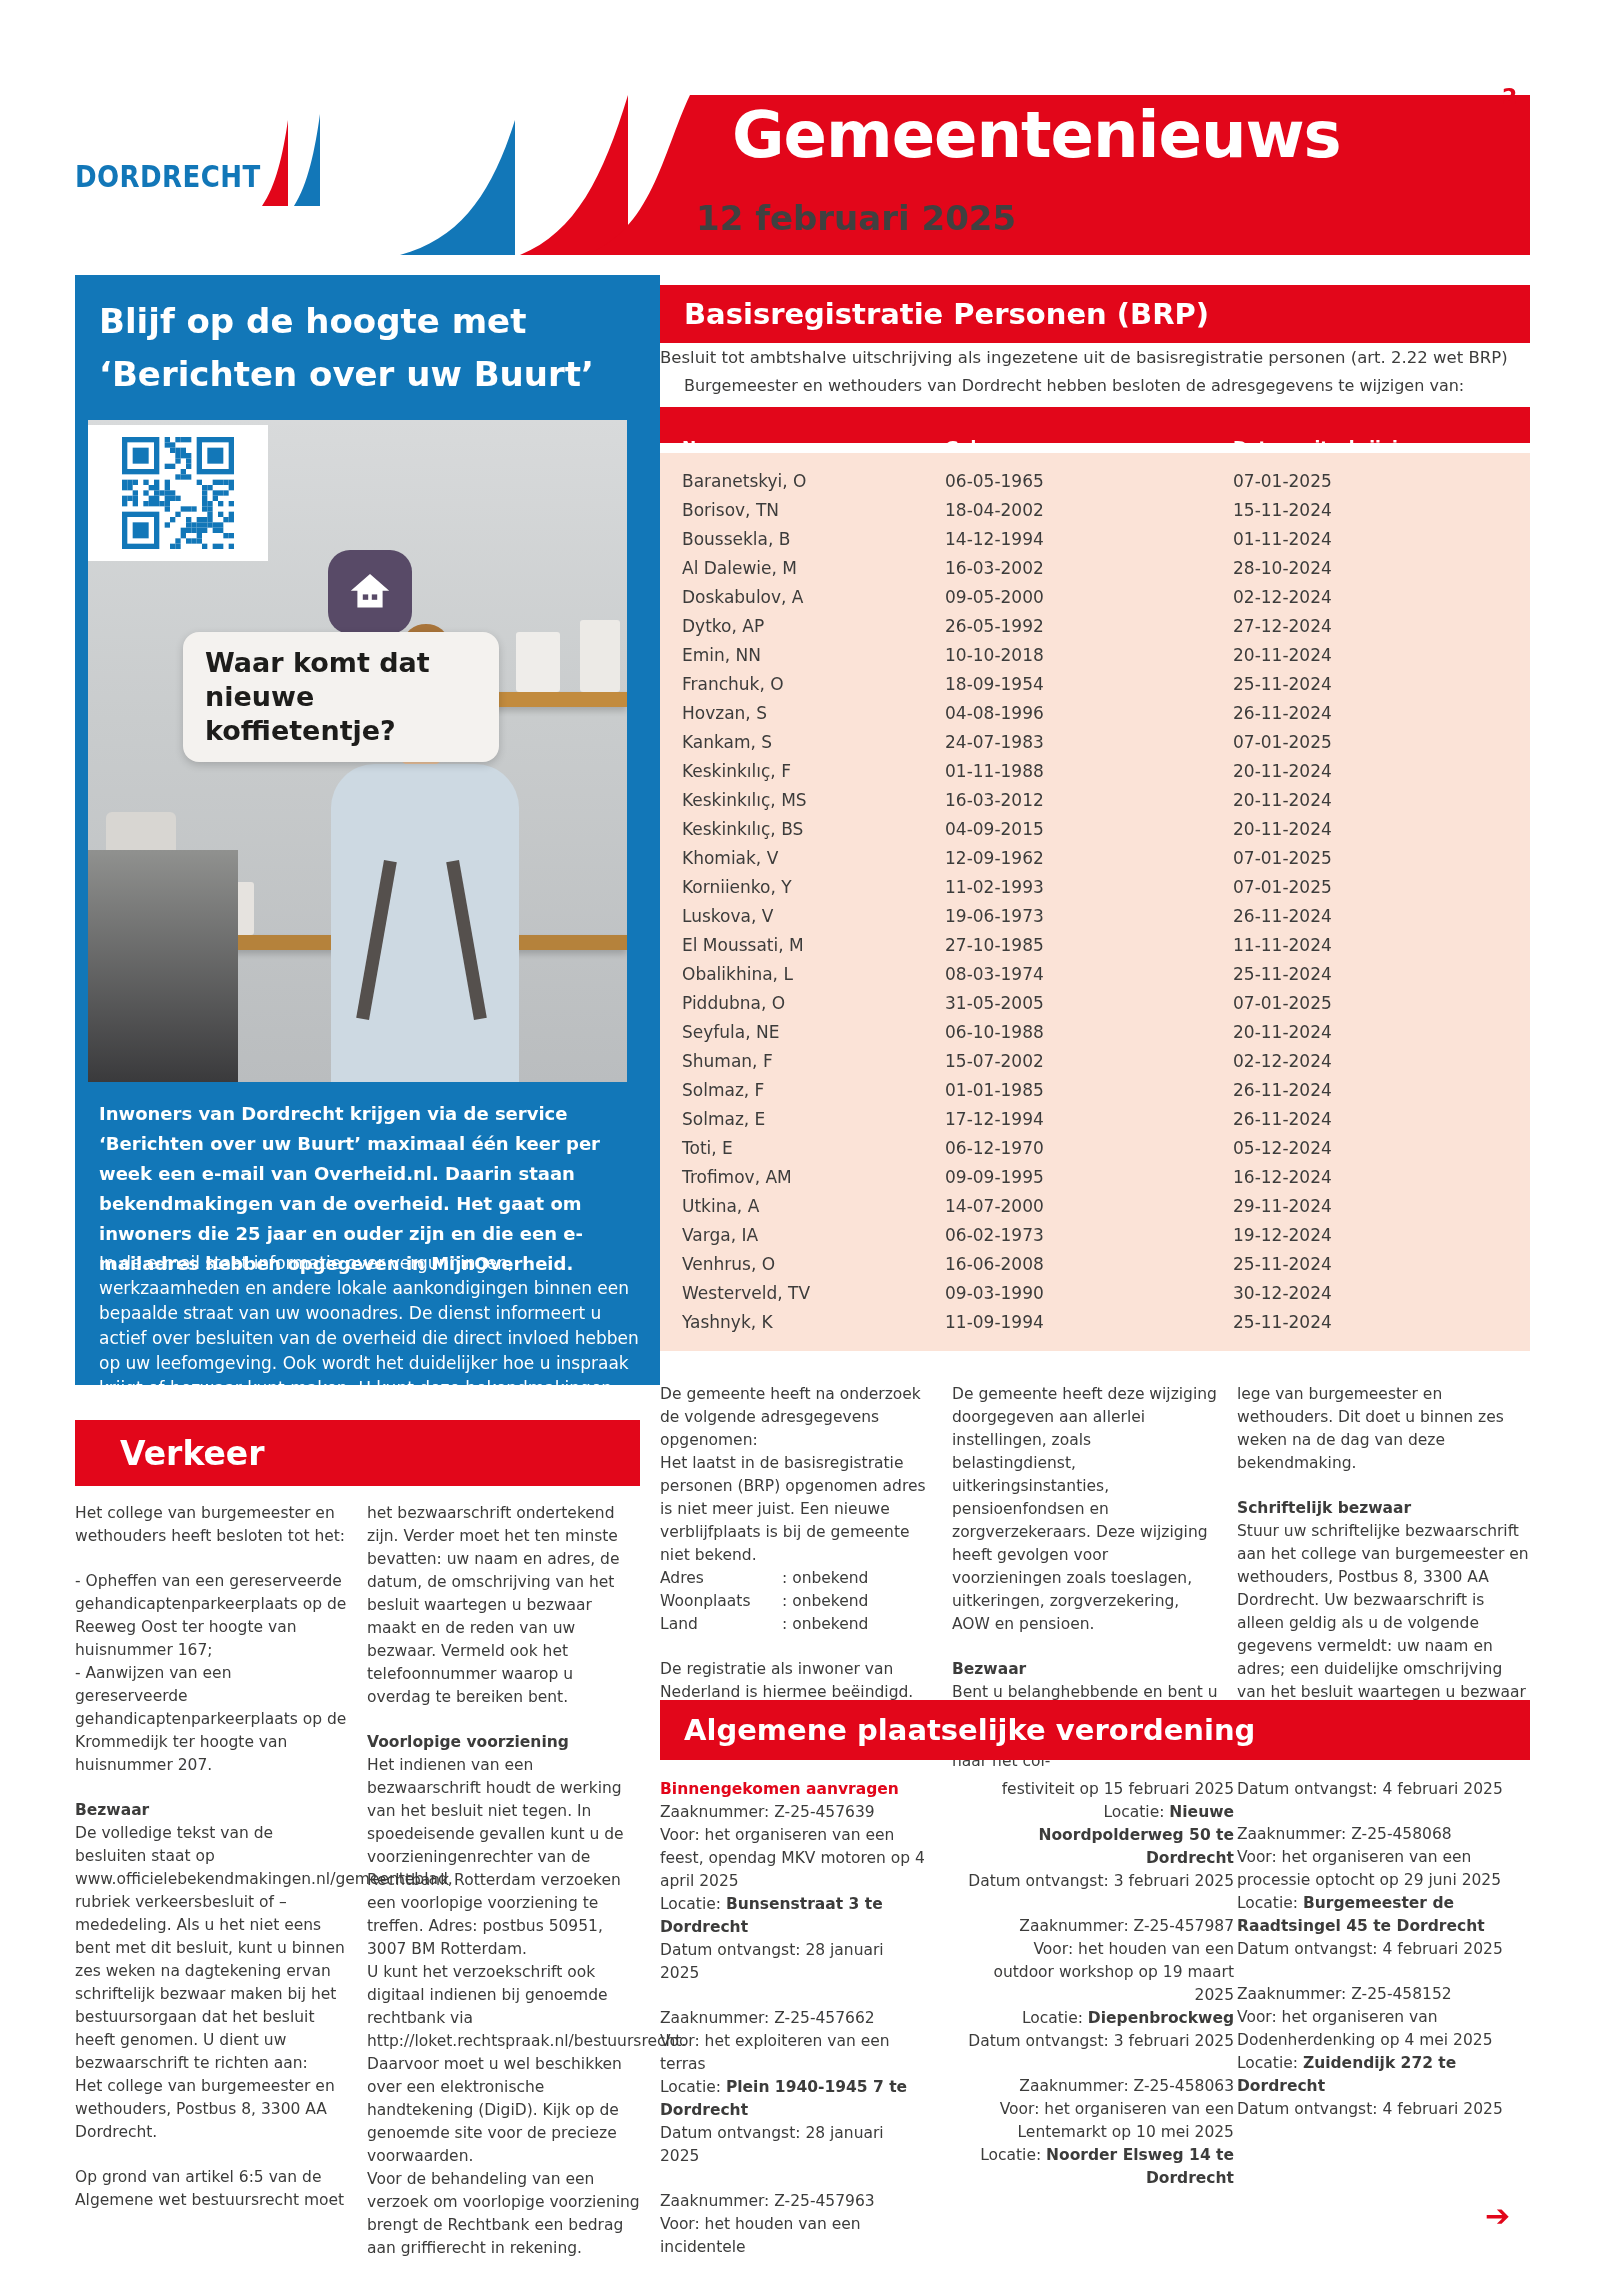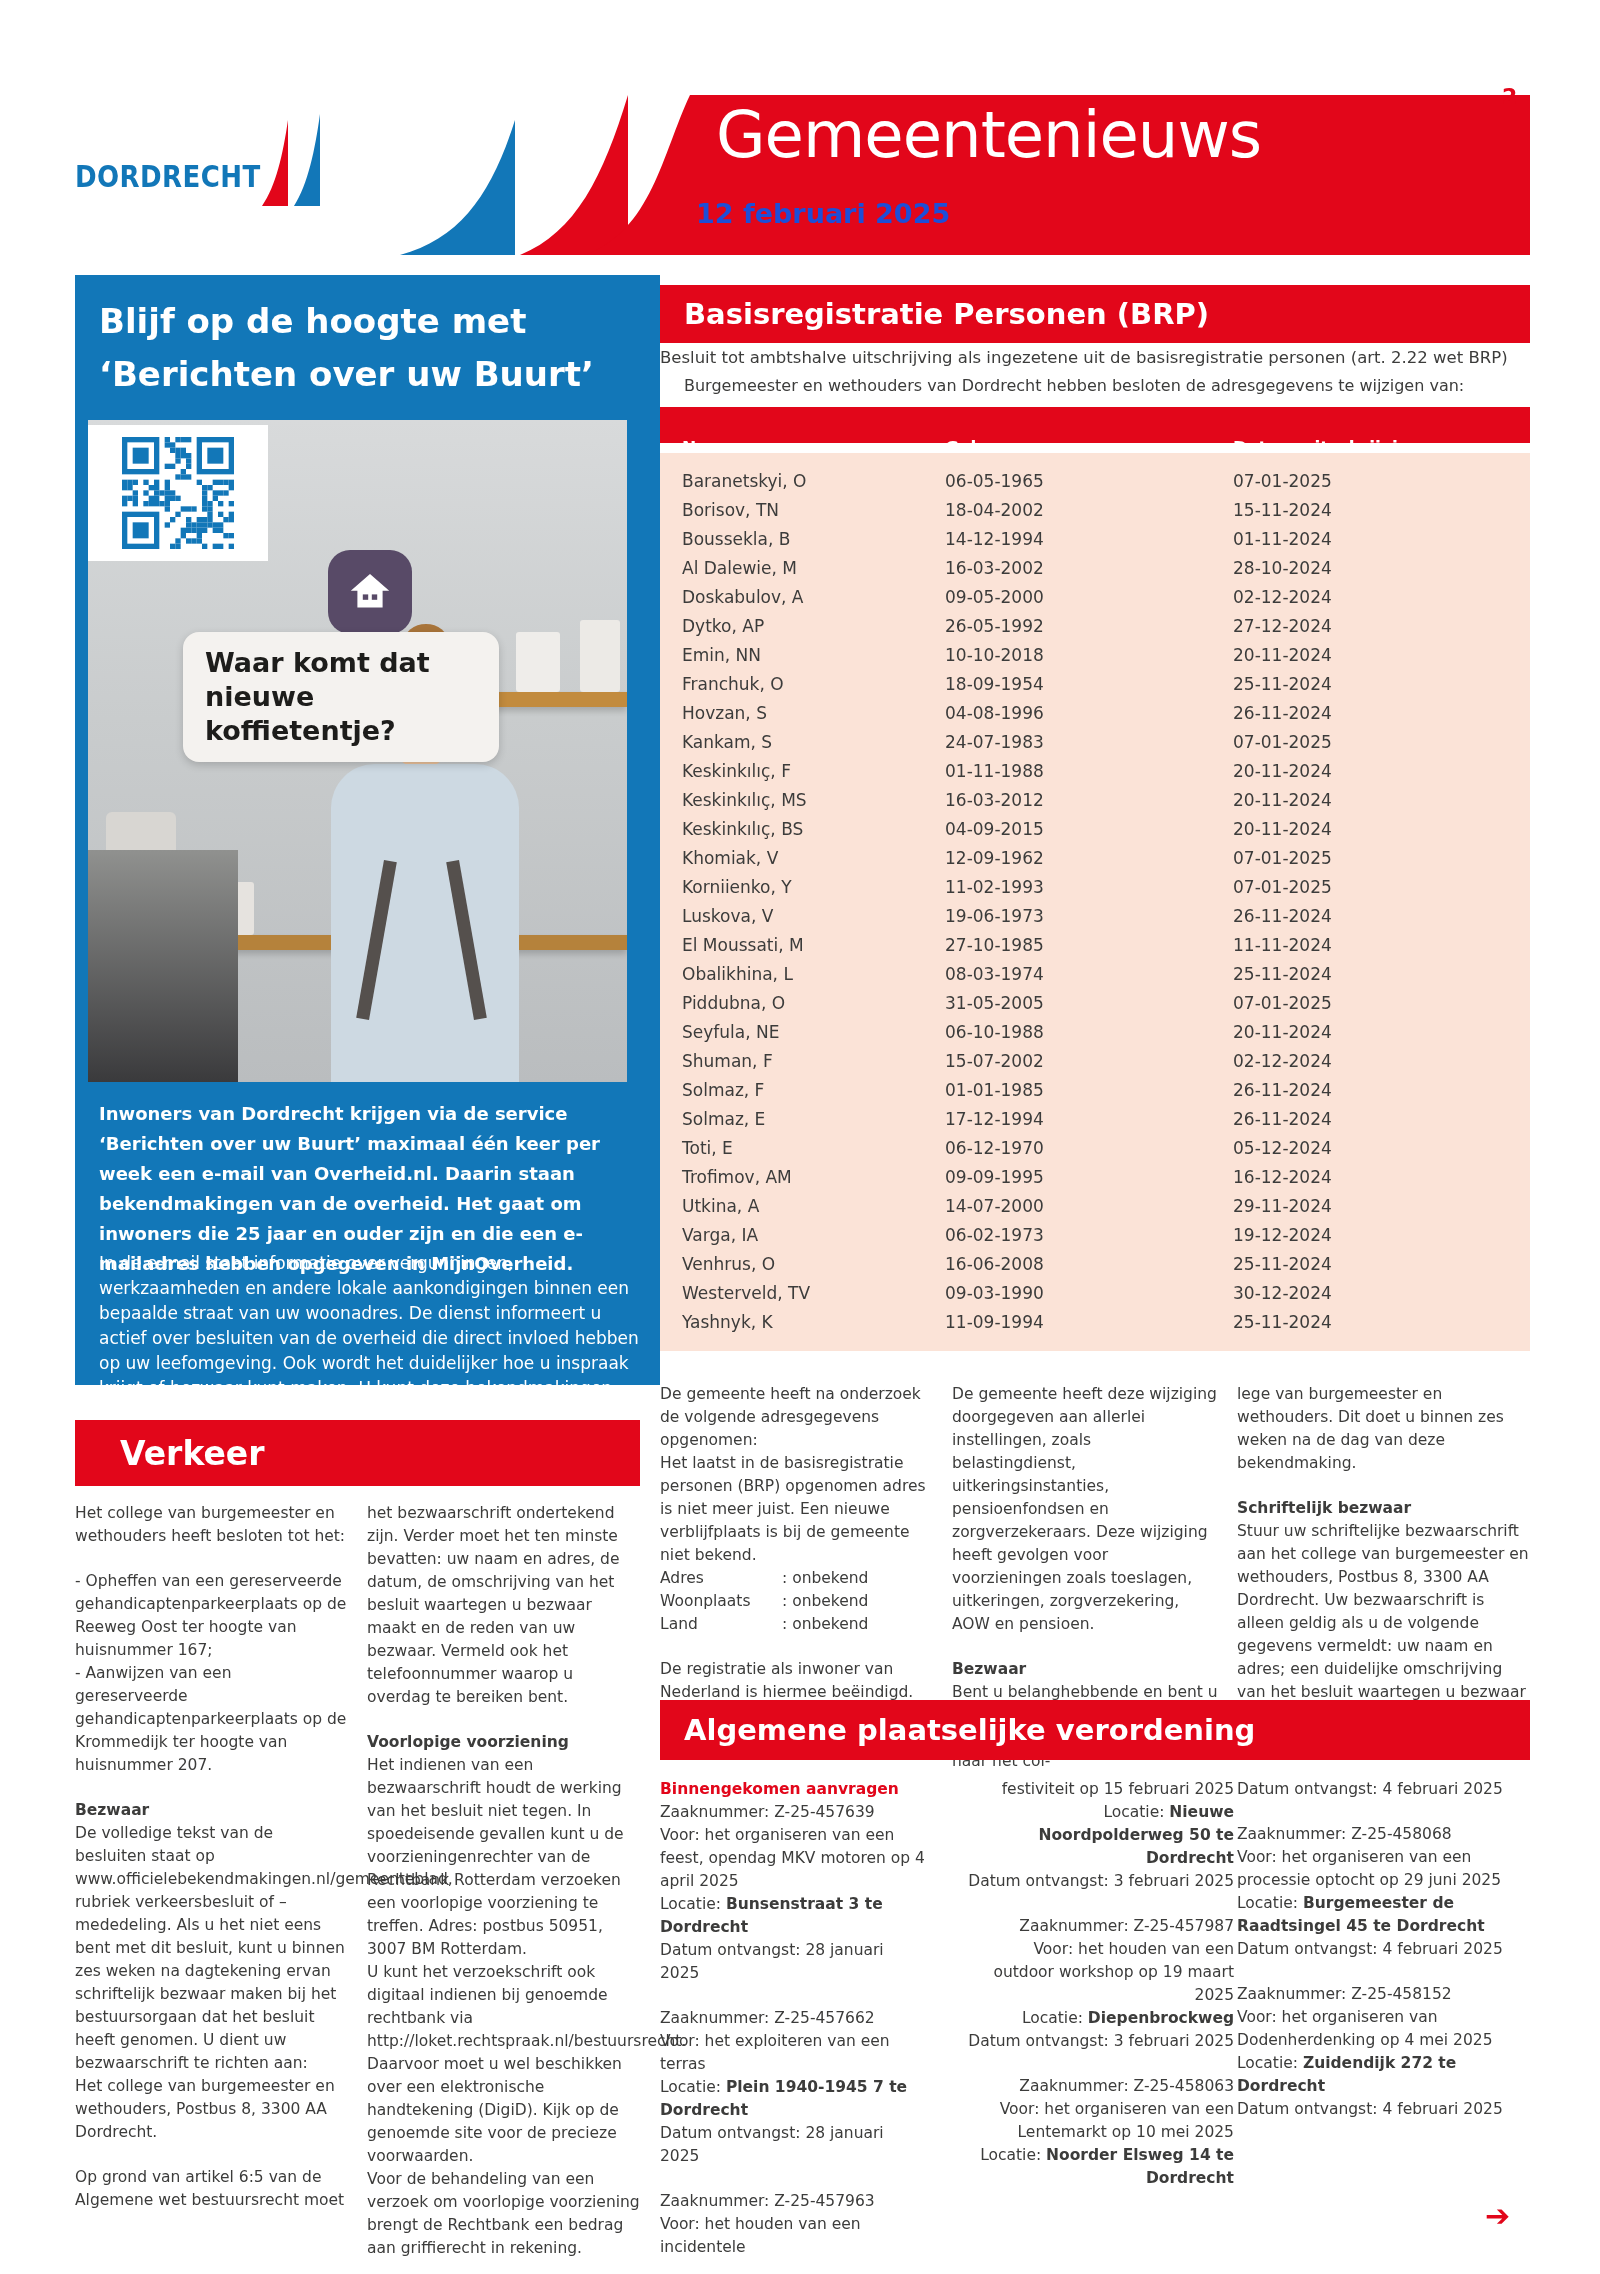--- a/index.html
+++ b/index.html
@@ -1,22 +1,22 @@
 <!DOCTYPE html>
 <html><head>
 <meta charset="utf-8">
 <style>
   html,body{margin:0;padding:0;background:#ffffff;}
   #page{position:relative;width:1600px;height:2274px;background:#fff;overflow:hidden;
         font-family:"DejaVu Sans","Liberation Sans",sans-serif;color:#3c3c3b;}
 
   
   .waves{position:absolute;left:0;top:92px;width:1600px;height:166px;}
-  .masthead-title{position:absolute;left:716px;top:98px;color:#fff;font-weight:400;font-size:64px;letter-spacing:-1px;}
-  .masthead-date{position:absolute;left:696px;top:198px;color:#1d4ed8;font-weight:700;font-size:27px;}
+  .masthead-title{position:absolute;left:732px;top:98px;color:#fff;font-weight:700;font-size:64px;letter-spacing:-1px;}
+  .masthead-date{position:absolute;left:696px;top:198px;color:#404040;font-weight:700;font-size:34px;}
   .pagenum{position:absolute;left:1502px;top:84px;color:#e2061a;font-weight:700;font-size:22px;}
   .logo-text{position:absolute;left:75px;top:158px;color:#1277b8;font-weight:700;font-size:31px;letter-spacing:.5px;
              transform:scaleX(.84);transform-origin:left;white-space:nowrap;}
   .logo-mark{position:absolute;left:258px;top:114px;}
 
   
   .redbar{position:absolute;background:#e2061a;color:#fff;font-weight:700;display:flex;align-items:center;
           padding-left:24px;box-sizing:border-box;}
   .h-brp{left:660px;top:285px;width:870px;height:58px;font-size:29px;}
   .h-verkeer{left:75px;top:1420px;width:565px;height:66px;font-size:33px;padding-left:45px;}

